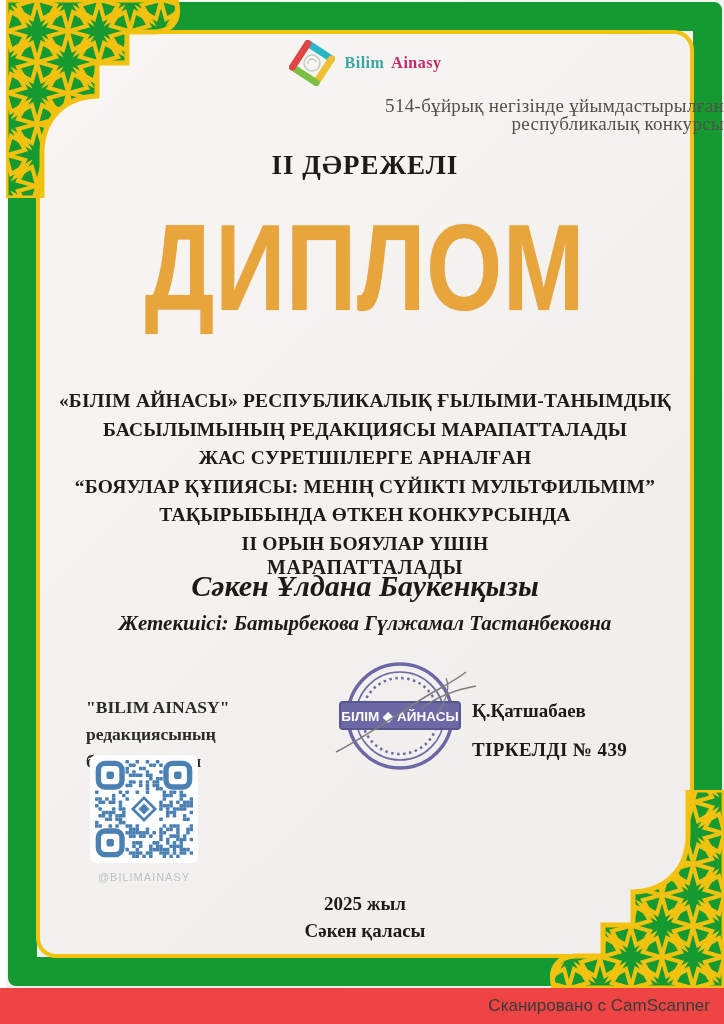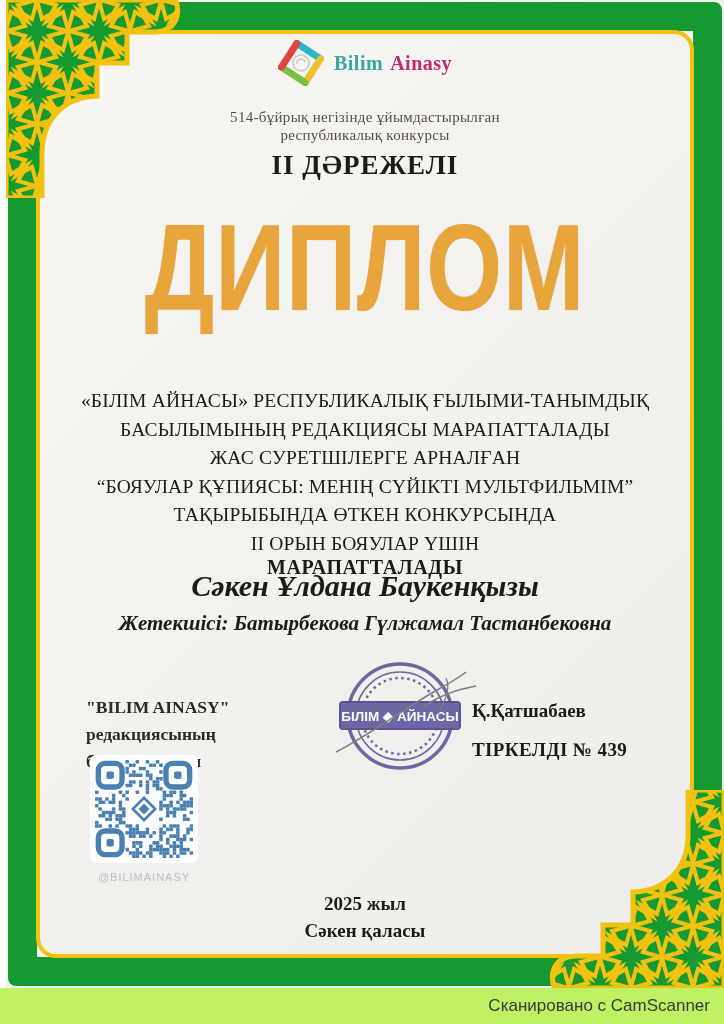--- a/index.html
+++ b/index.html
@@ -40,38 +40,38 @@
     border-radius:2px 20px 2px 20px;
   }
   .corner-ornament{position:absolute;width:198px;height:198px;}
   .corner-ornament.tl{left:0;top:0;}
   .corner-ornament.br{right:0;bottom:0;transform:rotate(180deg);}
 
   .center{position:absolute;left:0;width:718px;text-align:center;}
 
   
   .logo-row{top:40px;display:flex;justify-content:center;align-items:center;gap:10px;}
-  .logo-text{font-family:"Liberation Serif",serif;font-size:20px;font-weight:bold;letter-spacing:.5px;}
+  .logo-text{font-family:"Liberation Serif",serif;font-size:16px;font-weight:bold;letter-spacing:.5px;}
   .logo-text .p1{color:#3aa7a3;}
   .logo-text .p2{color:#c22a68;margin-left:7px;}
-  .logo-caption{top:108px;font-size:15px;color:#53504a;line-height:18px;letter-spacing:.3px;}
+  .logo-caption{top:97px;font-size:19px;color:#53504a;line-height:18px;letter-spacing:.3px;text-align:right;}
 
   .degree{top:150px;font-size:27px;font-weight:bold;color:var(--ink);letter-spacing:1px;}
 
   .diplom{
     top:196px;height:150px;
     font-family:"Liberation Sans",sans-serif;
     font-size:122px;font-weight:800;line-height:145px;
     color:var(--orange);
     transform:scaleX(.8);transform-origin:50% 50%;
     letter-spacing:1px;
     text-shadow:0 0 1px rgba(180,110,20,.55);
   }
 
-  .body-text{top:387px;font-size:19.5px;font-weight:normal;color:var(--ink);line-height:28.5px;letter-spacing:.2px;}
+  .body-text{top:387px;font-size:19.5px;font-weight:bold;color:var(--ink);line-height:28.5px;letter-spacing:.2px;}
 
   .recipient-name{top:539px;font-size:30px;font-weight:bold;font-style:italic;color:var(--ink);margin-top:30px;}
   .awarded{top:556px;font-size:20px;font-weight:bold;color:var(--ink);letter-spacing:.6px;}
   .supervisor{top:611px;font-size:21px;font-weight:bold;font-style:italic;color:var(--ink);}
 
   .sign-left{
     position:absolute;left:80px;top:694px;width:270px;
     font-size:17.5px;font-weight:bold;color:#2a2a28;line-height:27px;text-align:left;
   }
   .sign-right{position:absolute;right:72px;top:700px;width:180px;text-align:left;}
@@ -80,21 +80,21 @@
 
   .stamp{position:absolute;left:328px;top:656px;width:146px;height:122px;}
 
   .qr-block{position:absolute;left:78px;top:755px;width:120px;text-align:center;}
   .qr-code{width:108px;height:108px;margin:0 auto;background:#fdfdfd;border-radius:6px;padding:5px;}
   .qr-caption{margin-top:4px;font-family:"Liberation Sans",sans-serif;font-size:11px;letter-spacing:1px;color:#bcc1c6;}
 
   .year-block{top:890px;font-size:19px;font-weight:bold;color:var(--ink);line-height:27px;}
 
   .camscanner-strip{
-    position:absolute;left:0;bottom:0;width:724px;height:36px;background:#bef264;
+    position:absolute;left:0;bottom:0;width:724px;height:36px;background:#ef4444;
     display:flex;align-items:center;justify-content:flex-end;padding-right:14px;
   }
   .camscanner-text{font-family:"Liberation Sans",sans-serif;font-size:17px;color:#3a3a3a;}
 </style>
 </head>
 <body>
 
 <div class="paper">
 
   <div class="scan-shadow"></div>

